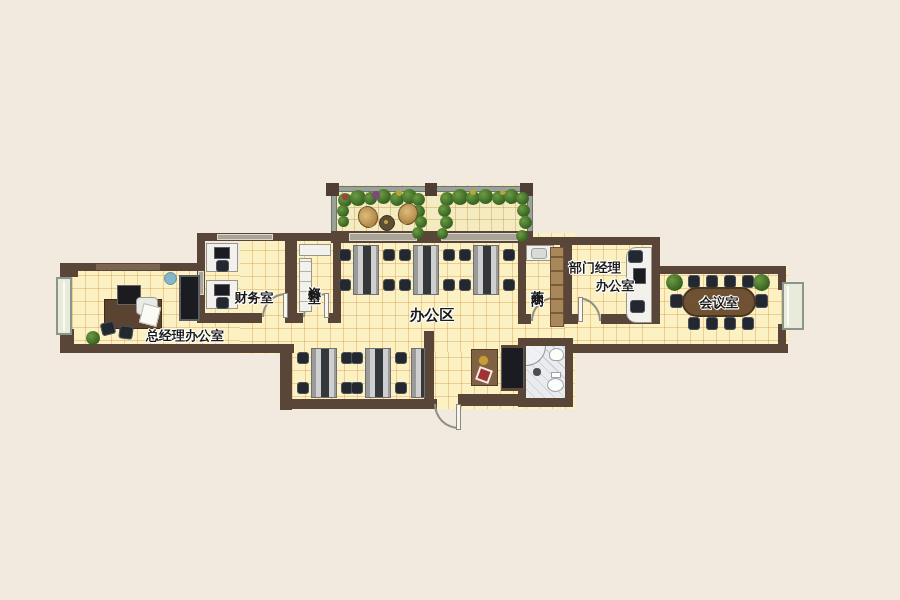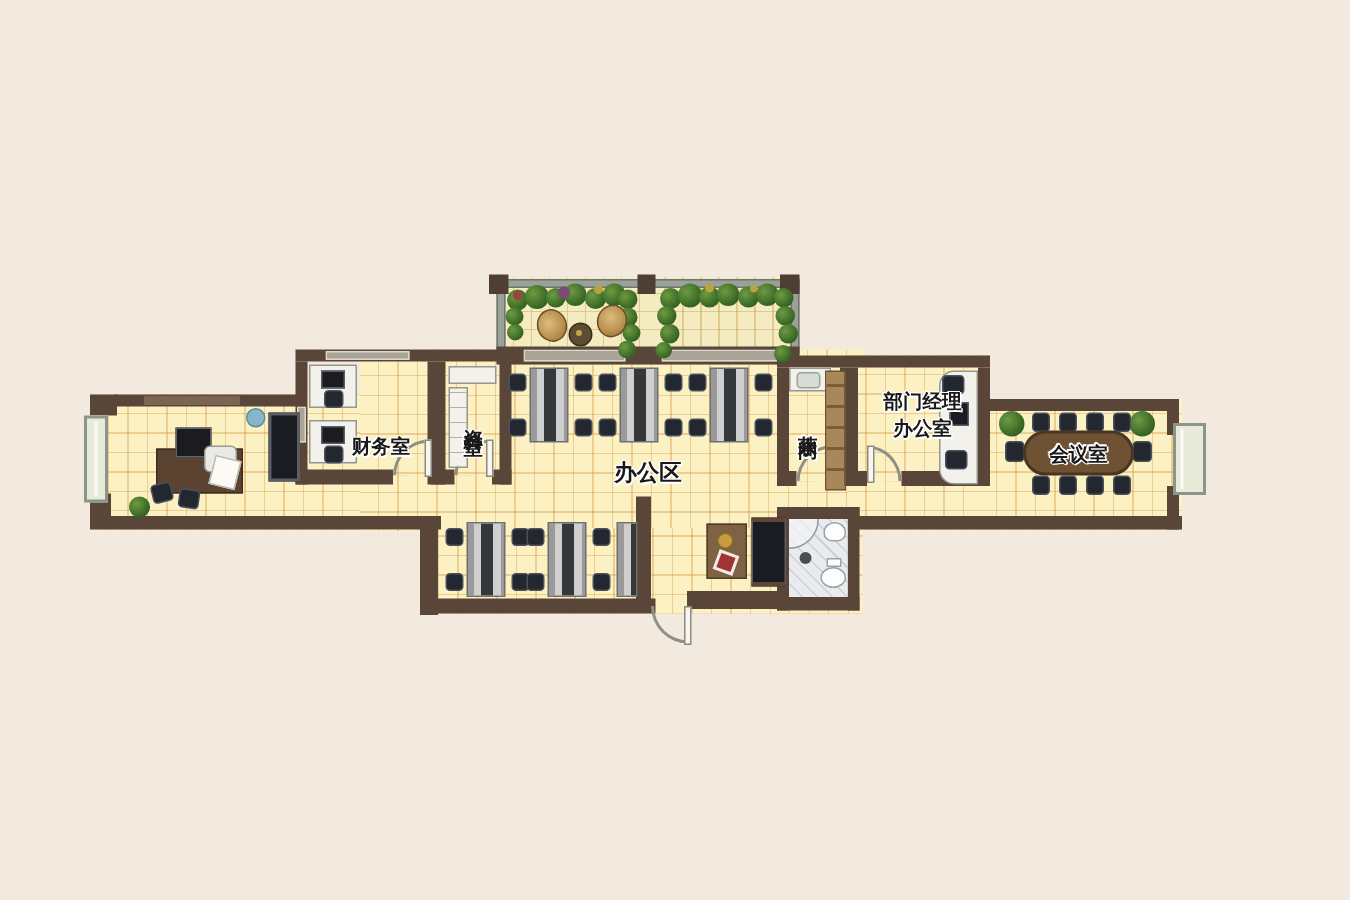--- a/index.html
+++ b/index.html
@@ -237,21 +237,22 @@
   <div class="shrub" style="left:516px;top:192px;width:13px;height:13px"></div>
   <div class="shrub" style="left:438px;top:204px;width:13px;height:13px"></div>
   <div class="shrub" style="left:440px;top:216px;width:13px;height:13px"></div>
   <div class="shrub" style="left:437px;top:228px;width:11px;height:11px"></div>
   <div class="shrub" style="left:517px;top:204px;width:13px;height:13px"></div>
   <div class="shrub" style="left:519px;top:216px;width:13px;height:13px"></div>
   <div class="shrub" style="left:516px;top:230px;width:12px;height:12px"></div>
   <div class="accent" style="left:470px;top:189px;width:6px;height:6px;background:#b7a53c"></div>
   <div class="accent" style="left:500px;top:190px;width:5px;height:5px;background:#b7a53c"></div>
 
+  <div class="lbl" style="left:118px;top:327px;width:134px">总经理办公室</div>
   <div class="lbl" style="left:212px;top:289px;width:84px">财务室</div>
   <div class="lbl vert" style="left:305px;top:246px;height:66px">资料室</div>
   <div class="lbl" style="left:398px;top:306px;width:68px;font-size:15px">办公区</div>
   <div class="lbl vert" style="left:528px;top:250px;height:64px">茶水间</div>
-  <div class="lbl" style="left:576px;top:259px;width:78px">部门经理</div>
+  <div class="lbl" style="left:556px;top:259px;width:78px">部门经理</div>
   <div class="lbl" style="left:576px;top:277px;width:78px">办公室</div>
   <div class="lbl" style="left:686px;top:294px;width:66px">会议室</div>
 
 </div>
 
 </body></html>

